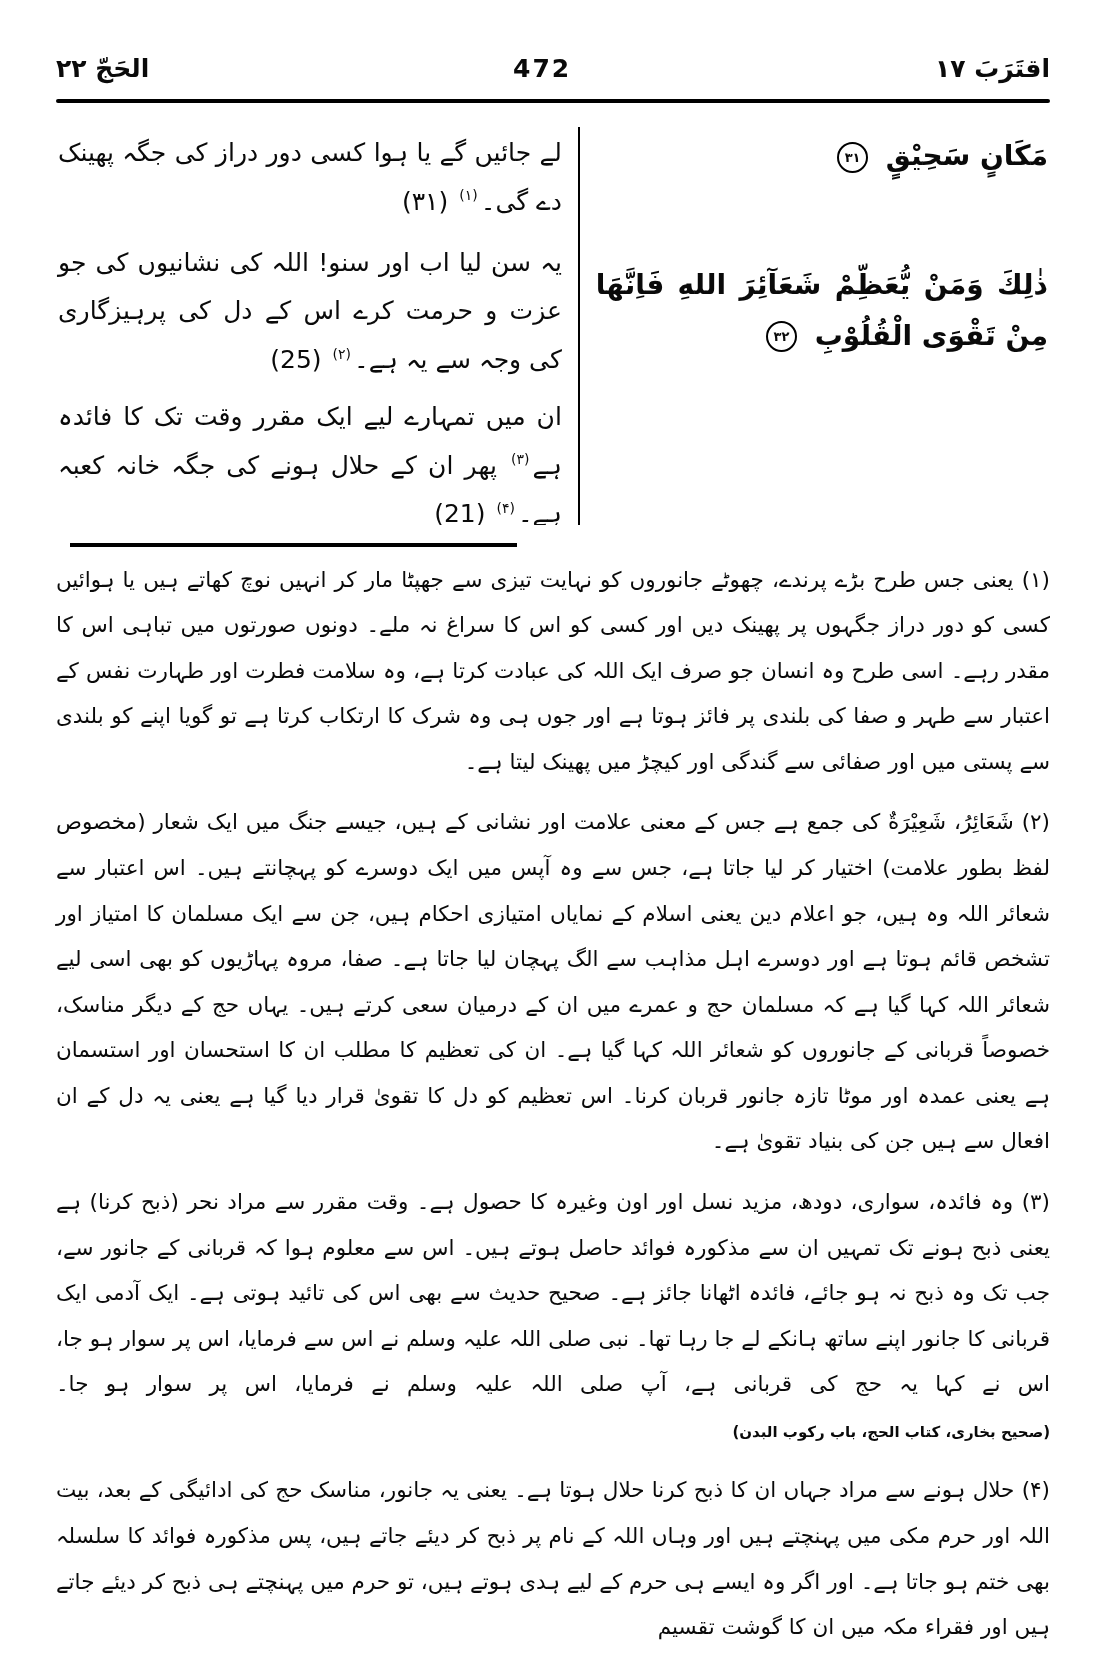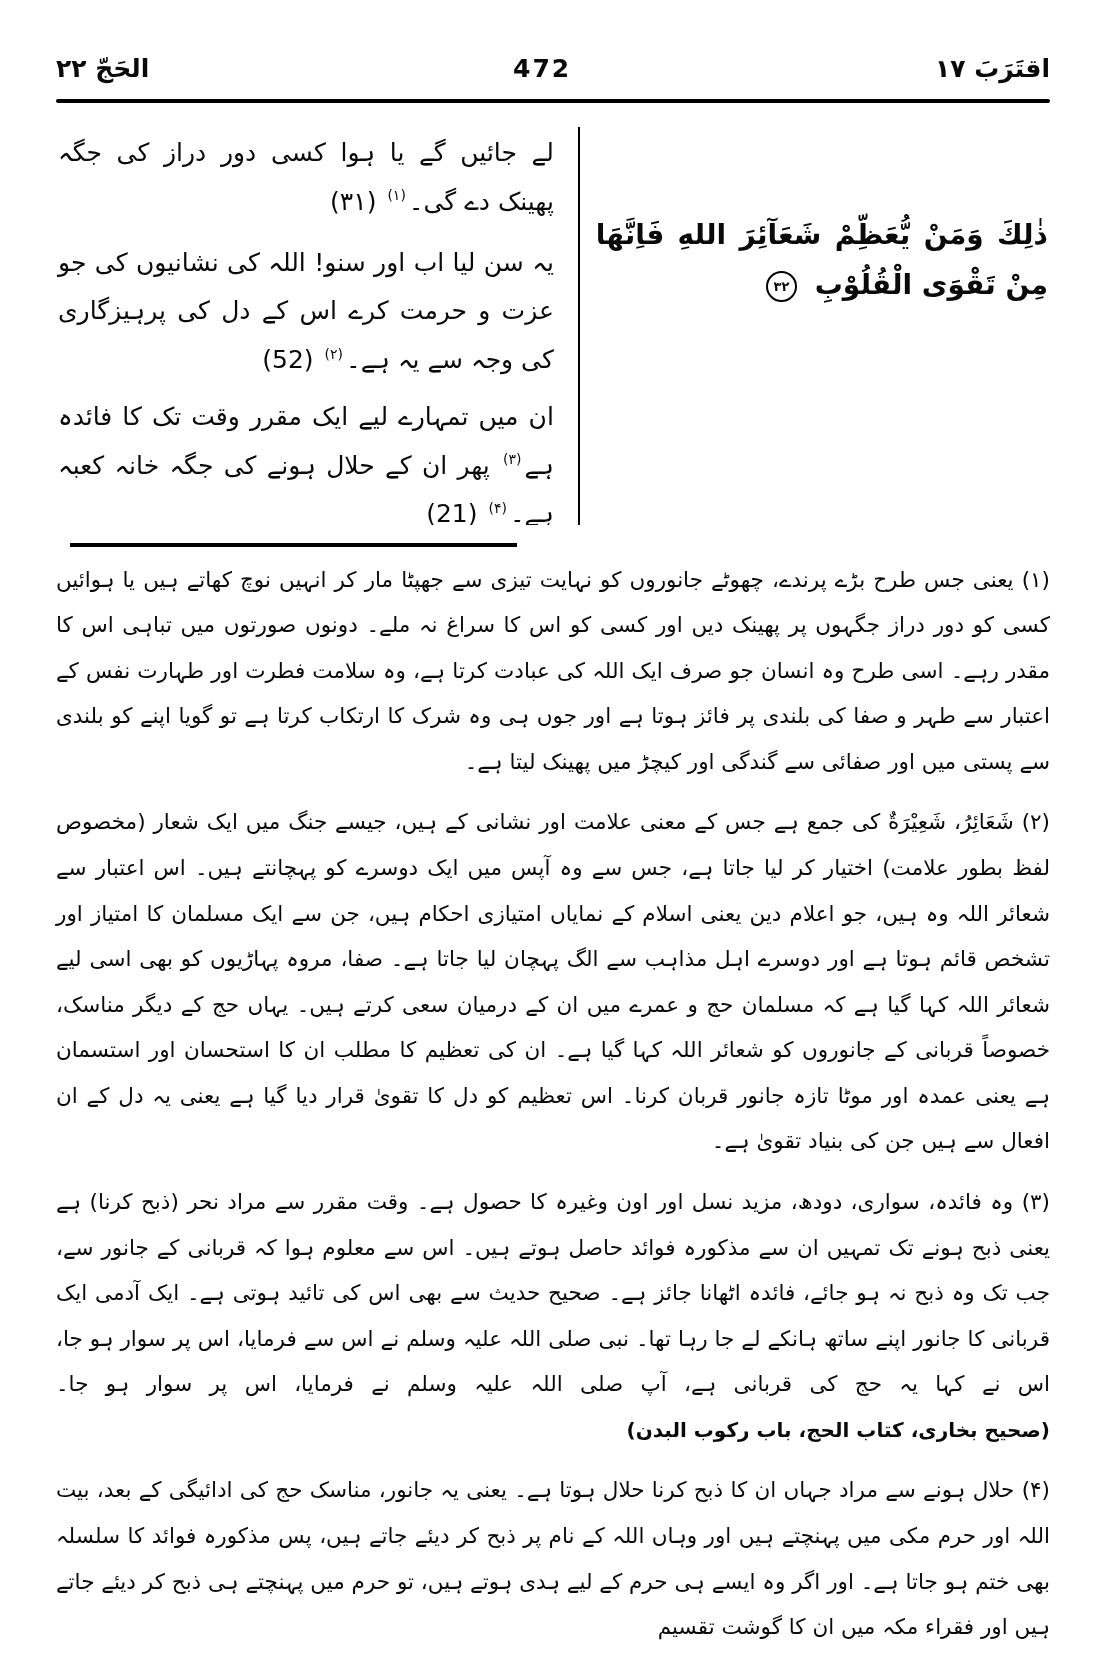--- a/index.html
+++ b/index.html
@@ -8,70 +8,74 @@
 
   
   .head{display:flex;justify-content:space-between;align-items:baseline;font-weight:700;font-size:25px;direction:rtl;}
   .head-item{white-space:nowrap;text-align:center;}
   .page-no{letter-spacing:2px;}
   .head-rule{height:4px;background:#000;margin-top:16px;border-radius:2px;}
 
   
   .verses{display:flex;direction:rtl;margin-top:24px;height:398px;overflow:hidden;}
   .col-arabic{width:47.5%;box-sizing:border-box;border-left:2.5px solid #000;padding:4px 2px 0 16px;}
-  .col-urdu{flex:1;box-sizing:border-box;padding:2px 24px 0 2px;}
+  .col-urdu{flex:1;box-sizing:border-box;padding:2px 16px 0 2px;}
   .ayah{margin:0;font-size:28px;font-weight:700;line-height:1.8;text-align:justify;text-justify:inter-word;}
   .a2{margin-top:79px;}
   .a3{margin-top:58px;}
   .circ{display:inline-flex;align-items:center;justify-content:center;width:27px;height:27px;border:2px solid #000;border-radius:50%;font-size:13px;font-weight:700;margin:0 8px;vertical-align:middle;line-height:1;}
   .ruku{font-size:13px;font-weight:700;margin:0 4px;}
   .turdu{margin:0;font-size:25px;line-height:1.95;text-align:justify;text-justify:inter-word;}
   .t2{margin-top:12px;}
   .t3{margin-top:8px;}
   sup.fnmark{font-size:14px;font-weight:400;margin:0 3px;}
   .vnum{white-space:nowrap;}
 
   
   .fn-rule{width:447px;height:3.5px;background:#000;margin:18px 0 10px 14px;}
   .fns{direction:rtl;font-size:21.5px;line-height:2.12;text-align:justify;text-justify:inter-word;}
   .fn{margin:0 0 15px 0;}
   .fn:last-child{margin-bottom:0;}
   .fn-num{white-space:nowrap;}
-  .citation{font-weight:700;font-size:20px;white-space:nowrap;}
+  .citation{font-weight:700;font-size:15px;white-space:nowrap;}
 </style>
 </head>
 <body>
 
 <div class="page">
 
   <div class="head" dir="rtl">
     <span class="head-item">اقتَرَبَ ۱۷</span>
     <span class="head-item page-no">472</span>
     <span class="head-item">الحَجّ ۲۲</span>
   </div>
 
   <div class="head-rule"></div>
 
   <div class="verses" dir="rtl">
 
     <div class="col-arabic">
+      <p class="ayah a1">
+        <span>مَكَانٍ سَحِيْقٍ</span>
+        <span class="circ">۳۱</span>
+      </p>
       <p class="ayah a2">
         <span>ذٰلِكَ وَمَنْ يُّعَظِّمْ شَعَآئِرَ اللهِ فَاِنَّهَا مِنْ تَقْوَى الْقُلُوْبِ</span>
         <span class="circ">۳۲</span>
       </p>
     </div>
 
     <div class="col-urdu">
       <p class="turdu t1">
         <span>لے جائیں گے یا ہوا کسی دور دراز کی جگہ پھینک دے گی۔</span><sup class="fnmark">(۱)</sup>
         <span class="vnum">(۳۱)</span>
       </p>
       <p class="turdu t2">
         <span>یہ سن لیا اب اور سنو! اللہ کی نشانیوں کی جو عزت و حرمت کرے اس کے دل کی پرہیزگاری کی وجہ سے یہ ہے۔</span><sup class="fnmark">(۲)</sup>
-        <span class="vnum">(52)</span>
+        <span class="vnum">(25)</span>
       </p>
       <p class="turdu t3">
         <span>ان میں تمہارے لیے ایک مقرر وقت تک کا فائدہ ہے</span><sup class="fnmark">(۳)</sup>
         <span>پھر ان کے حلال ہونے کی جگہ خانہ کعبہ ہے۔</span><sup class="fnmark">(۴)</sup>
         <span class="vnum">(21)</span>
       </p>
     </div>
 
   </div>
 

